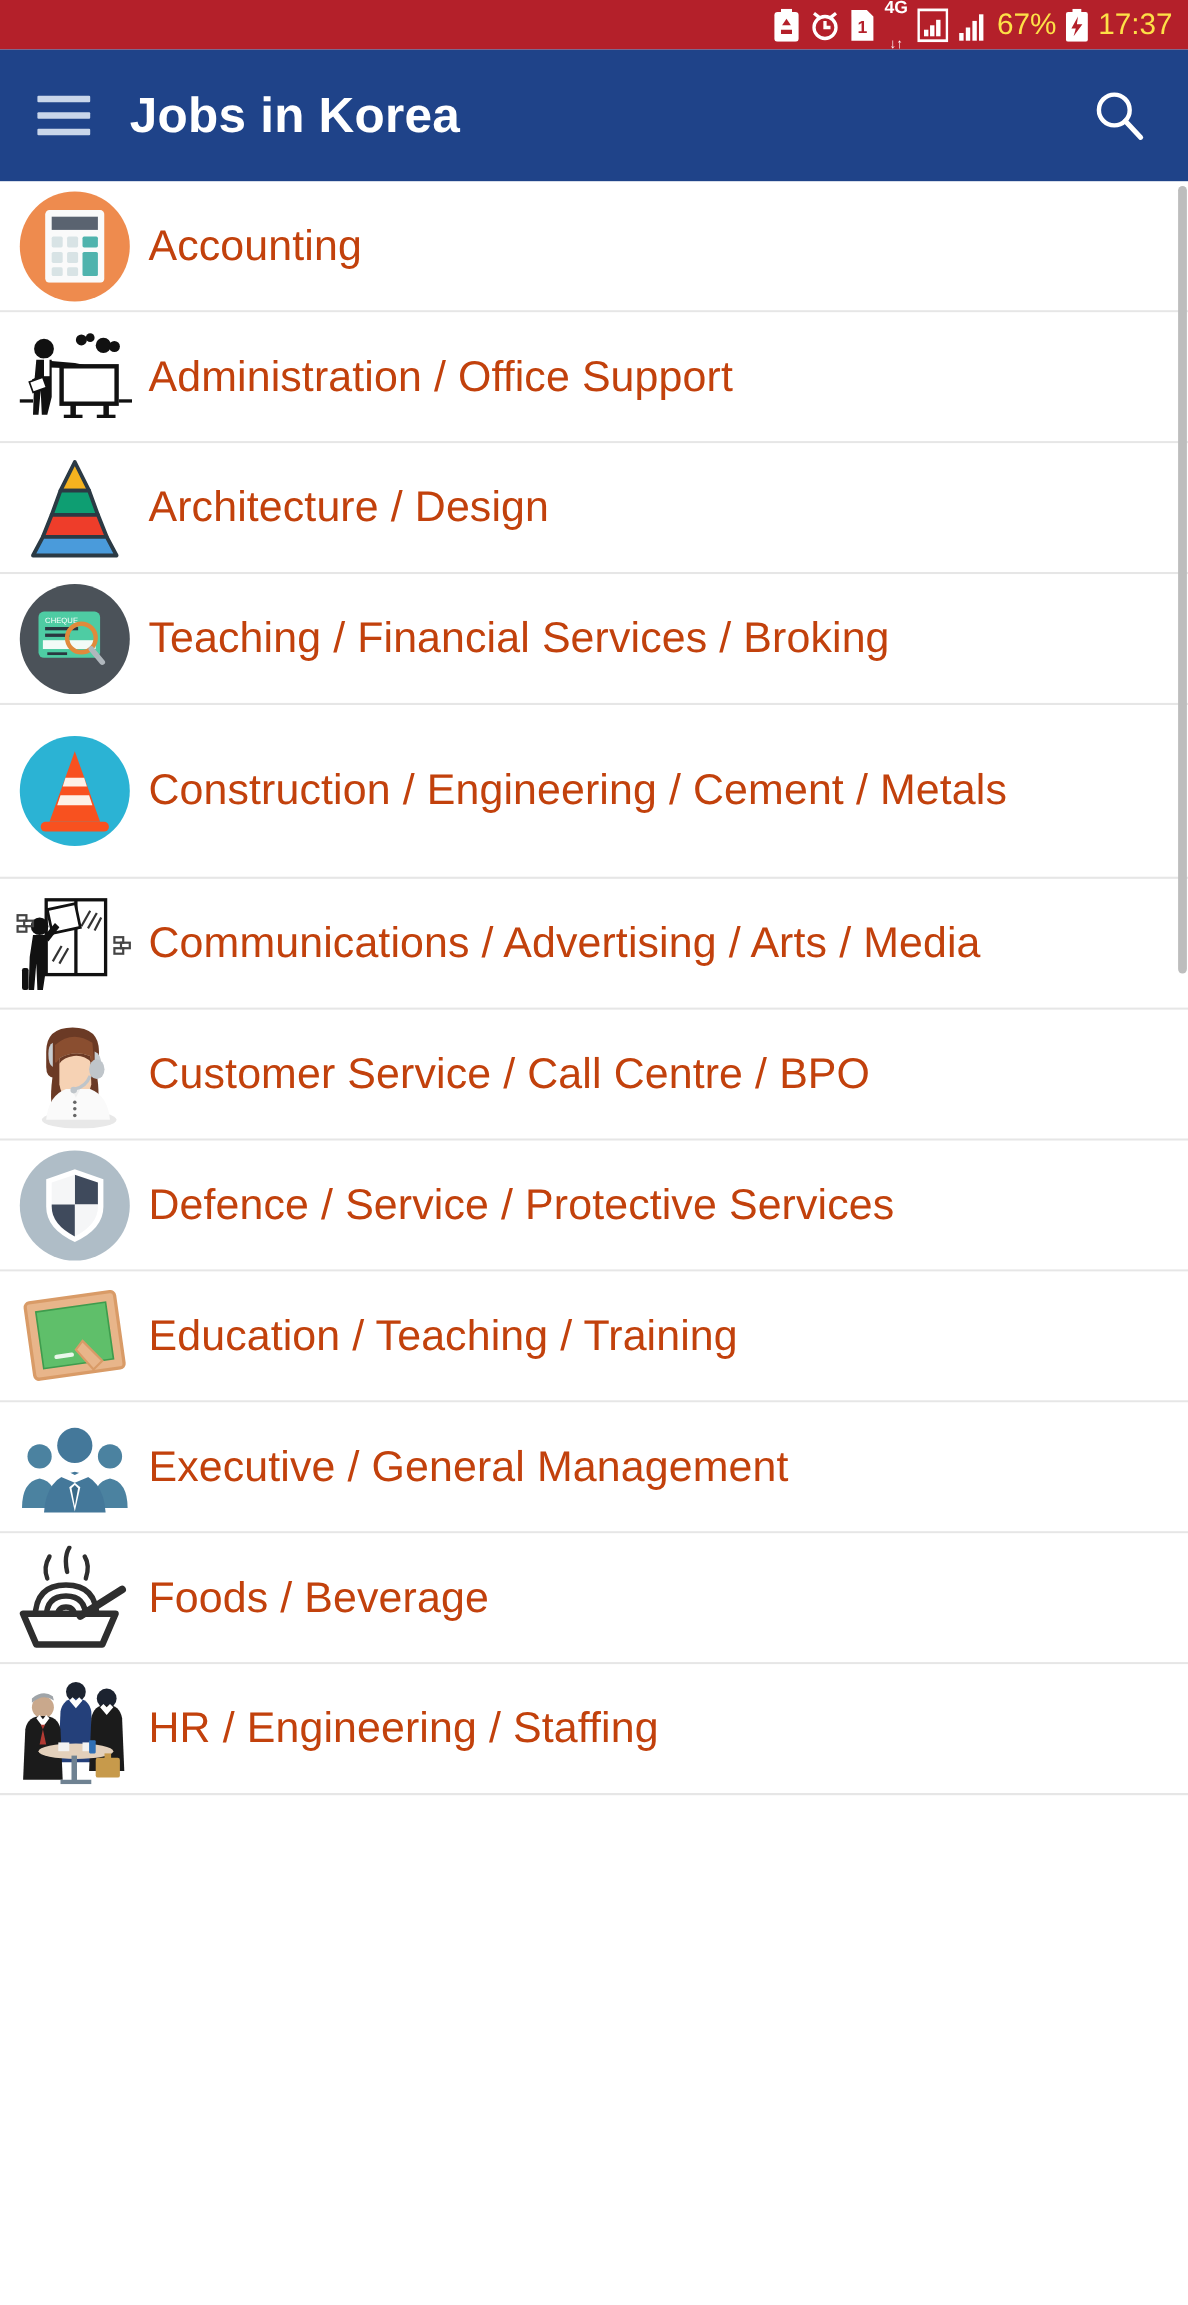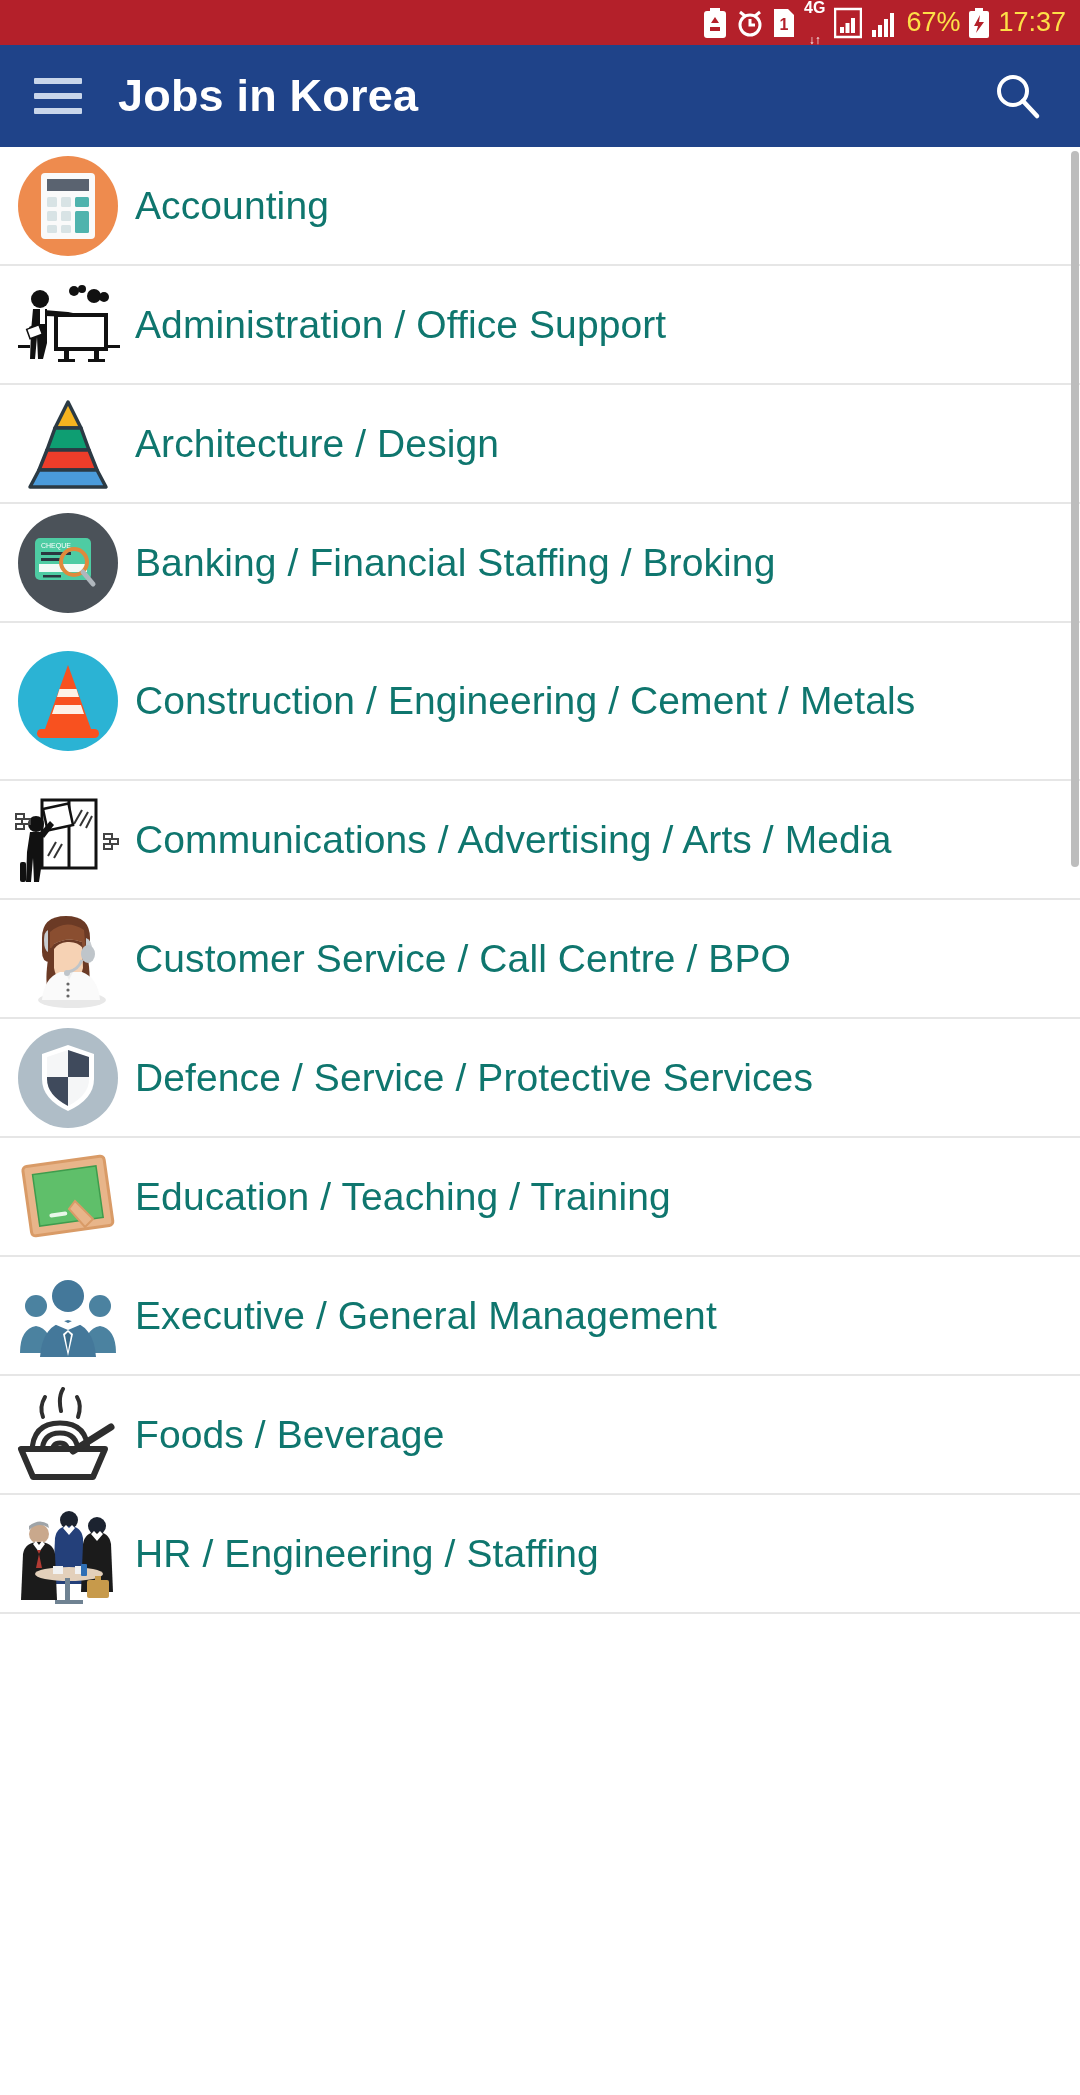--- a/index.html
+++ b/index.html
@@ -33,21 +33,21 @@
   .sb-4g {
     display: flex; flex-direction: column; align-items: center;
     line-height: 1;
     gap: 20px;
   }
   .sb-4g .g4 { font-size: 16px; font-weight: bold; }
   .sb-4g .arrows { font-size: 12px; margin-top: -2px; }
 
   
   .appbar {
-    height: 102px;
+    height: 120px;
     background: #1F4389;
     display: flex;
     align-items: center;
     padding: 0 34px;
   }
   .hamburger {
     width: 48px; height: 36px;
     display: flex; flex-direction: column; justify-content: space-between;
     cursor: pointer;
   }
@@ -84,21 +84,21 @@
   .row.tall { min-height: 158px; }
   .icon-cell {
     width: 135px;
     min-width: 135px;
     display: flex;
     align-items: center;
     justify-content: center;
   }
   .row-label {
     font-size: 39px;
-    color: #0f766e;
+    color: #c2410c;
     line-height: 50px;
     padding-right: 24px;
     letter-spacing: 0.1px;
   }
 
   
   .scrollbar {
     position: absolute;
     right: 1px;
     top: 0;
@@ -279,21 +279,21 @@
           <text x="8" y="14" font-family="Liberation Sans, sans-serif" font-size="7" fill="#ffffff">CHEQUE</text>
           <rect x="8" y="18" width="30" height="3" fill="#2A3740"></rect>
           <rect x="8" y="24" width="22" height="3" fill="#2A3740"></rect>
           <rect x="6" y="30" width="48" height="8" fill="#F2FBF7"></rect>
           <rect x="10" y="41" width="18" height="2.5" fill="#2A3740"></rect>
           <circle cx="41" cy="28" r="13" fill="none" stroke="#E08A3C" stroke-width="4"></circle>
           <line x1="50" y1="38" x2="60" y2="50" stroke="#B0B7BD" stroke-width="5" stroke-linecap="round"></line>
         </svg>
       </div>
     </div>
-    <div class="row-label">Banking / Financial Staffing / Broking</div>
+    <div class="row-label">Teaching / Financial Services / Broking</div>
   </div>
 
   <div class="row tall">
     <div class="icon-cell">
       <div class="circle c-cyan">
         <svg width="74" height="80" viewBox="0 0 74 80">
           <path d="M37 4 L60 68 H14 Z" fill="#F8511F"></path>
           <path d="M28.5 28 h17 l2.5 8 h-22 z" fill="#FDF1E7"></path>
           <path d="M24 44 h26 l3 9 h-32 z" fill="#FDF1E7"></path>
           <rect x="6" y="68" width="62" height="9" rx="4.5" fill="#F8511F"></rect>

